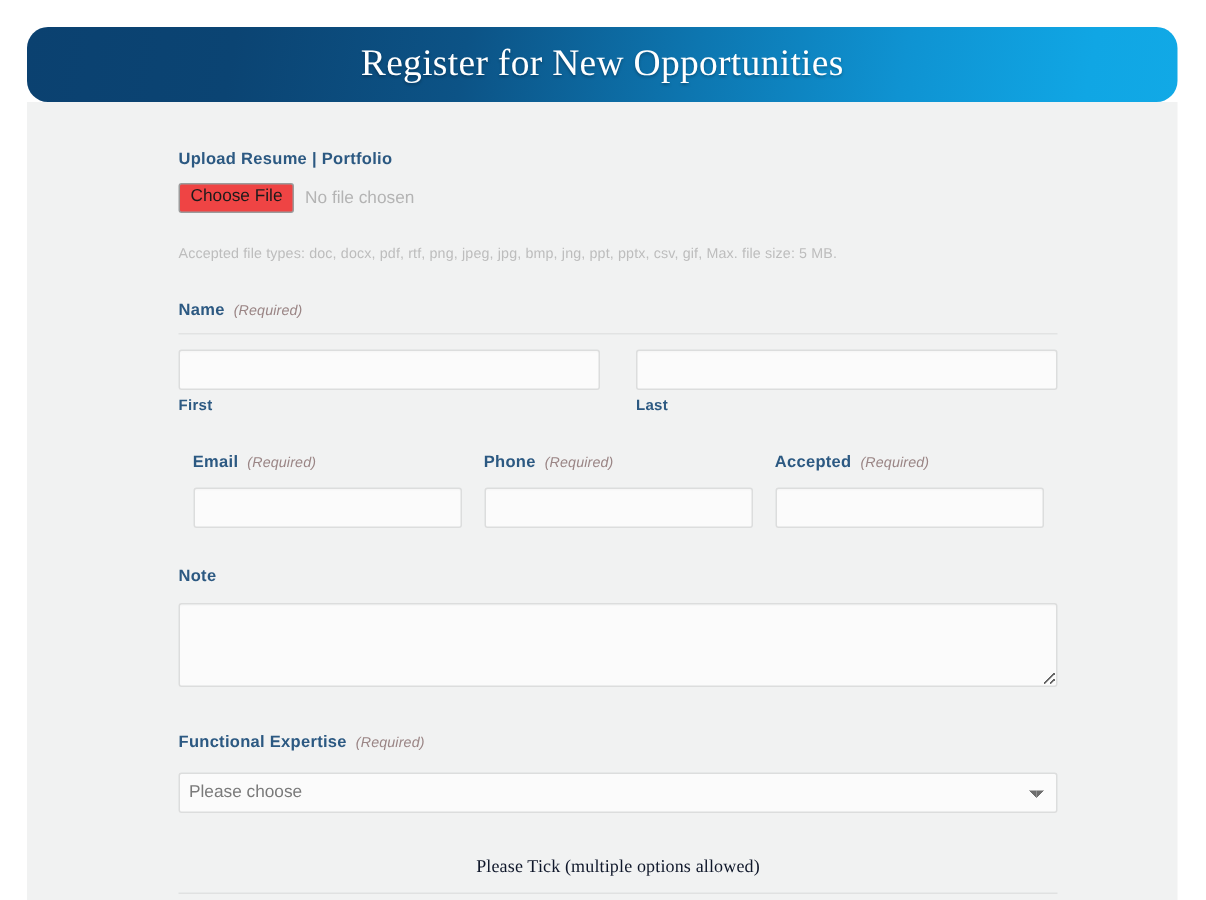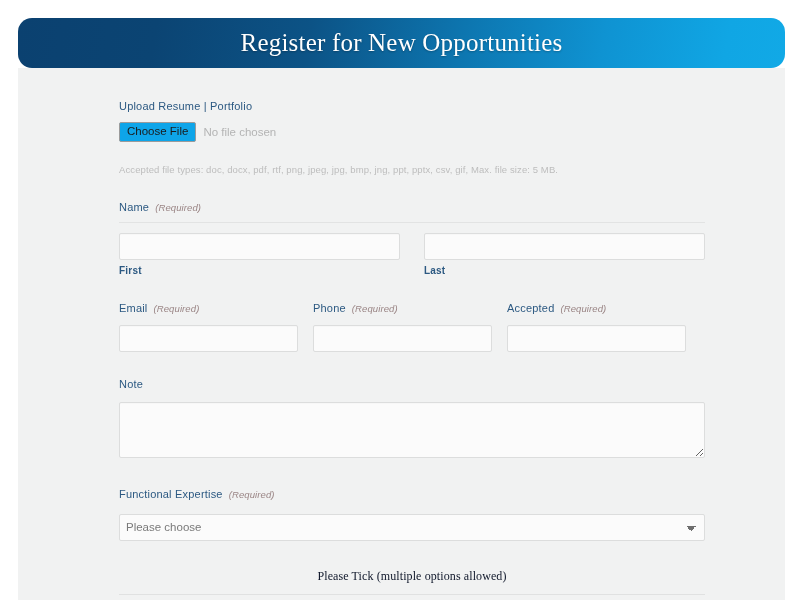--- a/index.html
+++ b/index.html
@@ -71,21 +71,21 @@
   }
 
   
   .field {
     position: relative;
     margin-bottom: 0;
   }
 
   .lbl {
     font-size: 11px;
-    font-weight: normal;
+    font-weight: bold;
     color: #2c5982;
     letter-spacing: 0.2px;
     display: inline-block;
   }
   .req {
     font-size: 9.5px;
     font-style: italic;
     font-weight: normal;
     color: #9a8585;
     margin-left: 6px;
@@ -154,21 +154,21 @@
 
   
   .file-row {
     display: flex;
     align-items: center;
     margin-top: 8px;
   }
   .file-btn {
     display: inline-block;
     border: 1px solid #9b9b9b;
-    background: #0ea5e9;
+    background: #ef4444;
     border-radius: 2px;
     font-size: 11.5px;
     color: #1b1b1b;
     padding: 2px 7px 3px 7px;
     line-height: 1.1;
     font-family: "Liberation Sans", sans-serif;
   }
   .file-status {
     font-size: 11.5px;
     color: #b4b4b4;
@@ -178,20 +178,21 @@
     margin-top: 22px;
     font-size: 9.5px;
     color: #bdbdbd;
     letter-spacing: 0.1px;
   }
 
   
   .row {
     display: flex;
     width: 100%;
+    justify-content: center;
   }
   .col-half {
     width: 281px;
   }
   .col-half + .col-half {
     margin-left: 24px;
   }
   .col-third {
     width: 179px;
   }

